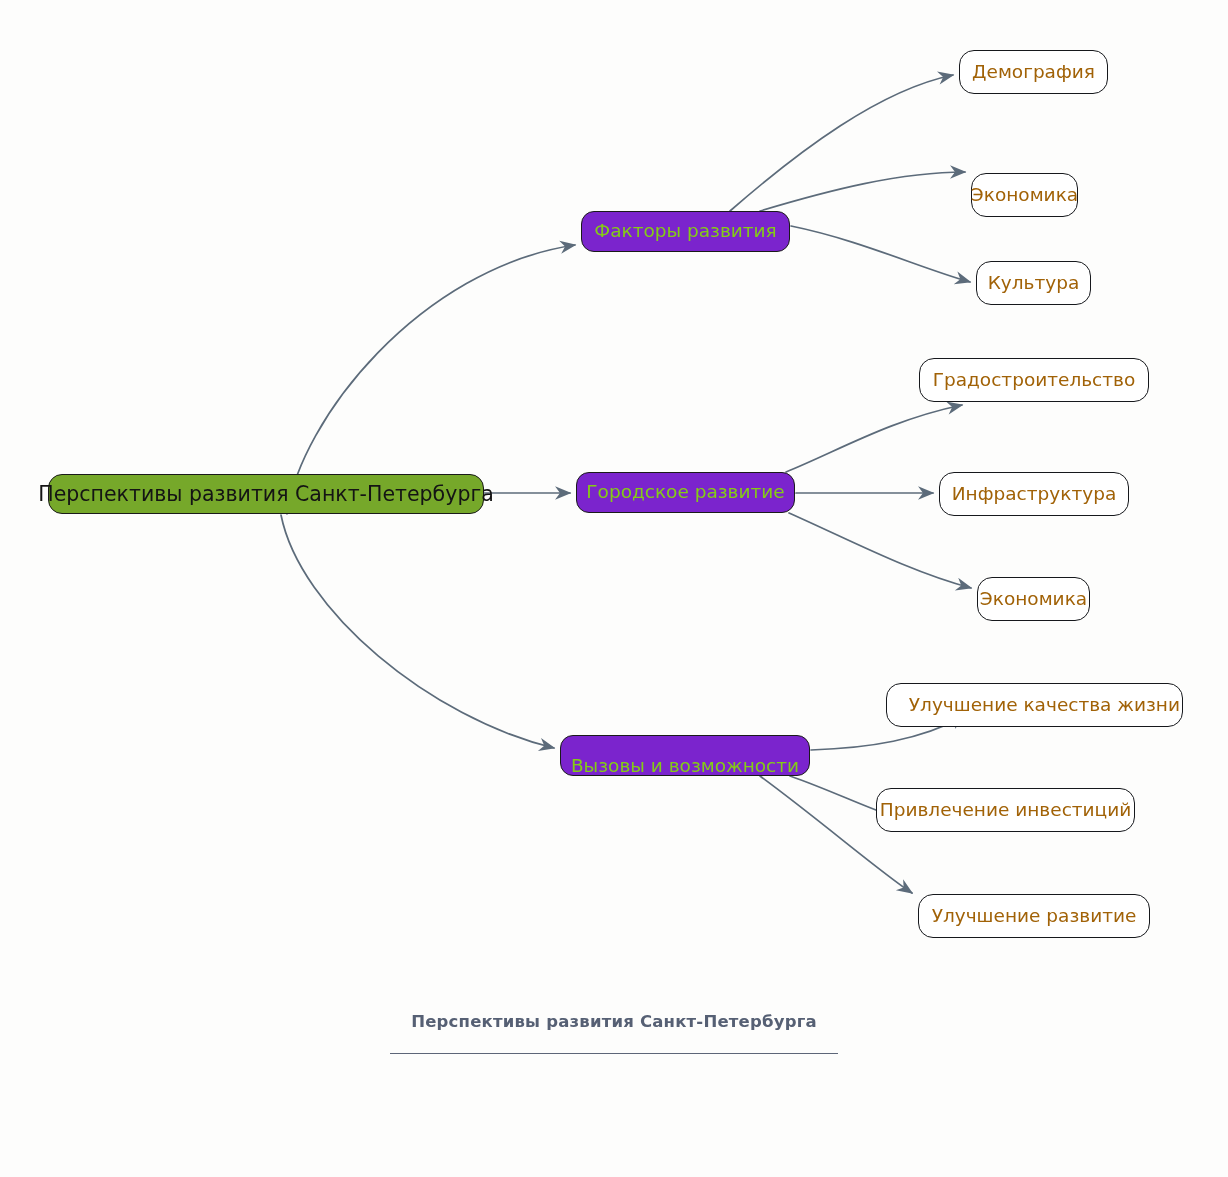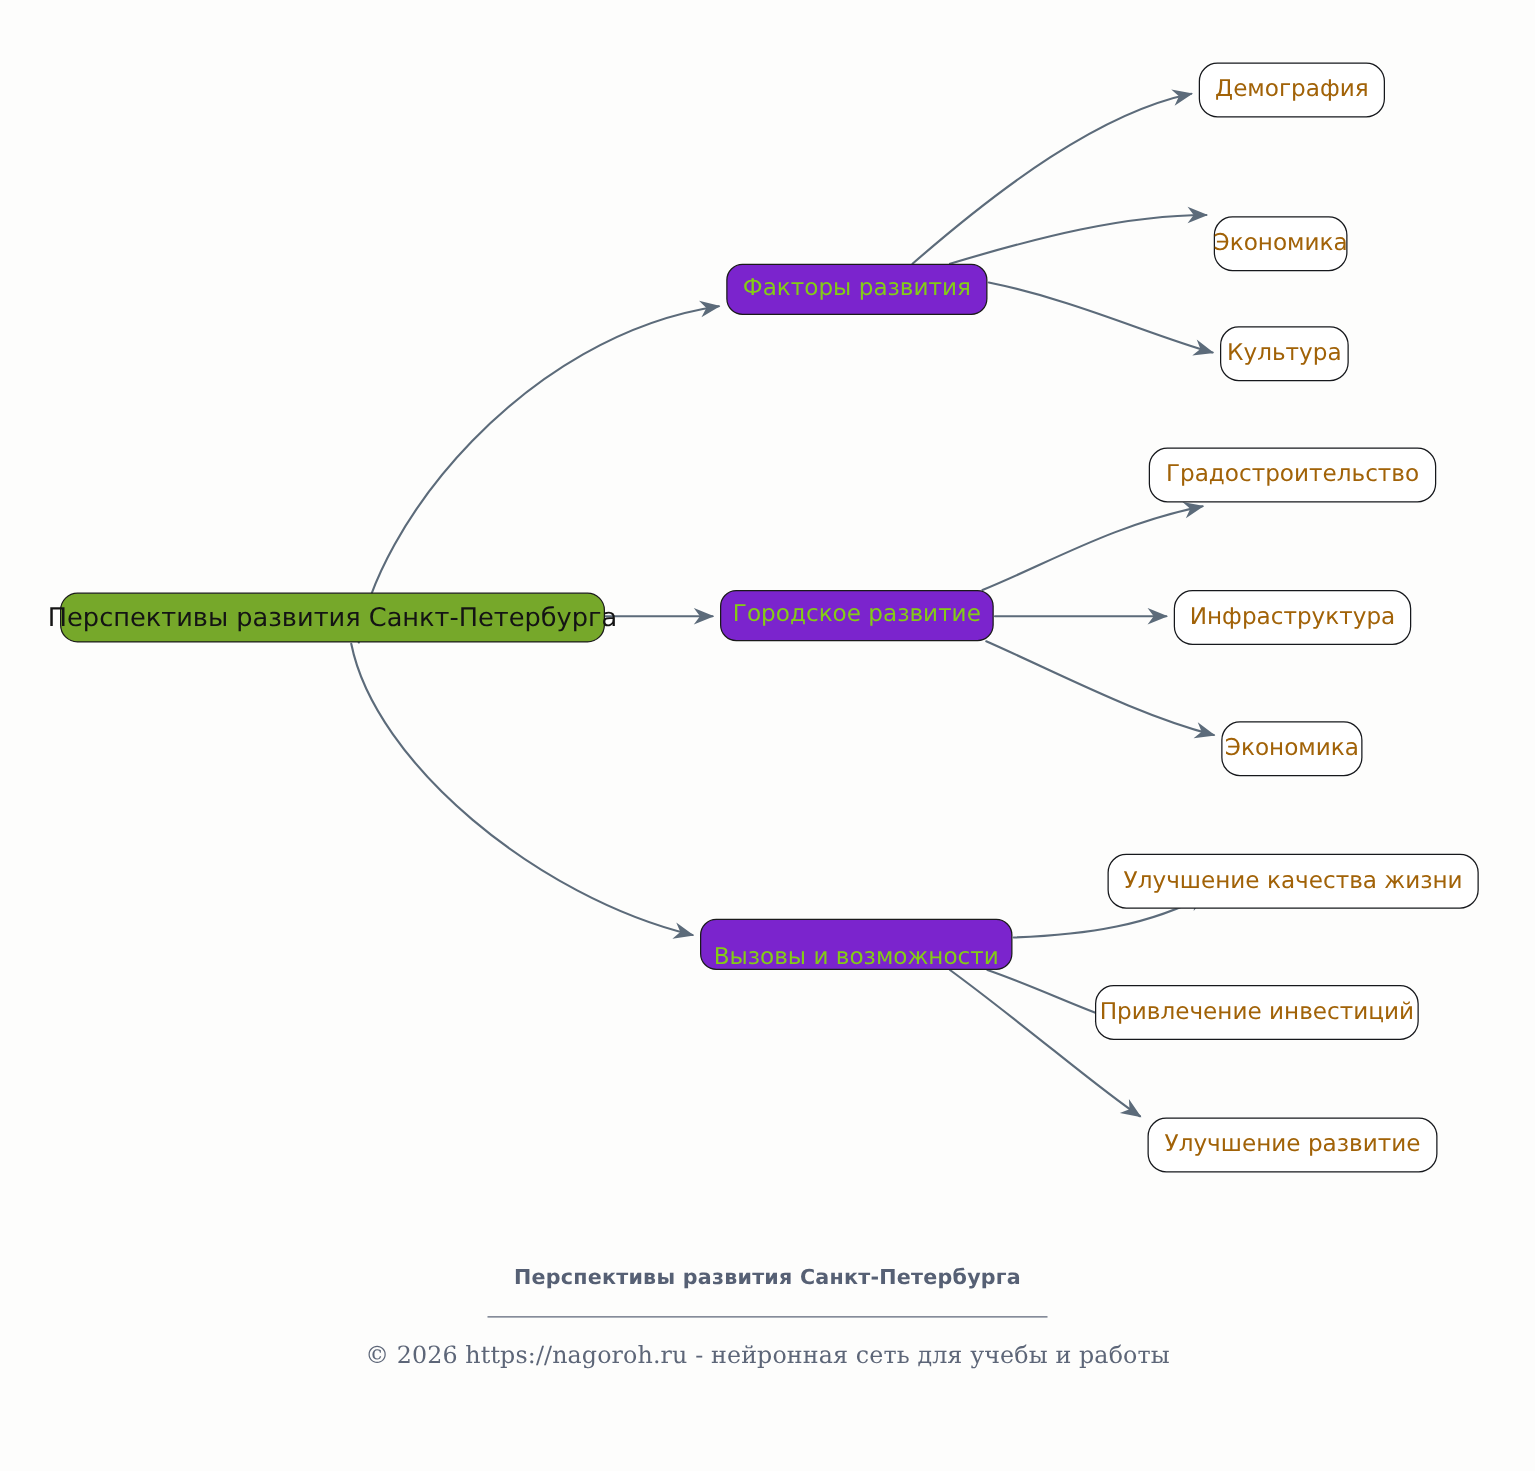--- a/index.html
+++ b/index.html
@@ -118,48 +118,47 @@
       </div>
       <div class="node node-branch" style="left: 581px; top: 211px; width: 209px; height: 41px;">
         <span class="node-label">Факторы развития</span>
       </div>
       <div class="node node-leaf" style="left: 959px; top: 50px; width: 149px; height: 44px;">
         <span class="node-label">Демография</span>
       </div>
       <div class="node node-leaf" style="left: 971px; top: 173px; width: 107px; height: 44px;">
         <span class="node-label">Экономика</span>
       </div>
-      <div class="node node-leaf" style="left: 976px; top: 261px; width: 103px; height: 44px;">
+      <div class="node node-leaf" style="left: 976px; top: 261px; width: 115px; height: 44px;">
         <span class="node-label">Культура</span>
       </div>
       <div class="node node-branch" style="left: 576px; top: 472px; width: 219px; height: 41px;">
         <span class="node-label">Городское развитие</span>
       </div>
       <div class="node node-leaf" style="left: 919px; top: 358px; width: 230px; height: 44px;">
         <span class="node-label">Градостроительство</span>
       </div>
       <div class="node node-leaf" style="left: 939px; top: 472px; width: 190px; height: 44px;">
         <span class="node-label">Инфраструктура</span>
       </div>
       <div class="node node-leaf" style="left: 977px; top: 577px; width: 113px; height: 44px;">
         <span class="node-label">Экономика</span>
       </div>
       <div class="node node-branch" style="left: 560px; top: 735px; width: 250px; height: 41px; align-items: flex-end;">
         <span class="node-label">Вызовы и возможности</span>
       </div>
-      <div class="node node-leaf" style="left: 886px; top: 683px; width: 297px; height: 44px;">
+      <div class="node node-leaf" style="left: 886px; top: 683px; width: 297px; height: 44px; justify-content: flex-end;">
         <span class="node-label">Улучшение качества жизни</span>
       </div>
       <div class="node node-leaf" style="left: 876px; top: 788px; width: 259px; height: 44px;">
         <span class="node-label">Привлечение инвестиций</span>
       </div>
       <div class="node node-leaf" style="left: 918px; top: 894px; width: 232px; height: 44px;">
         <span class="node-label">Улучшение развитие</span>
       </div>
     </div>
 
   <div id="footer">
     <div id="footer-title">Перспективы развития Санкт-Петербурга</div>
     <div id="footer-divider"></div>
-    <div id="footer-copy">© 2026 https://nagoroh.ru - нейронная сеть для учебы и работы</div>
   </div>
 
 </div>
 
 </body></html>

